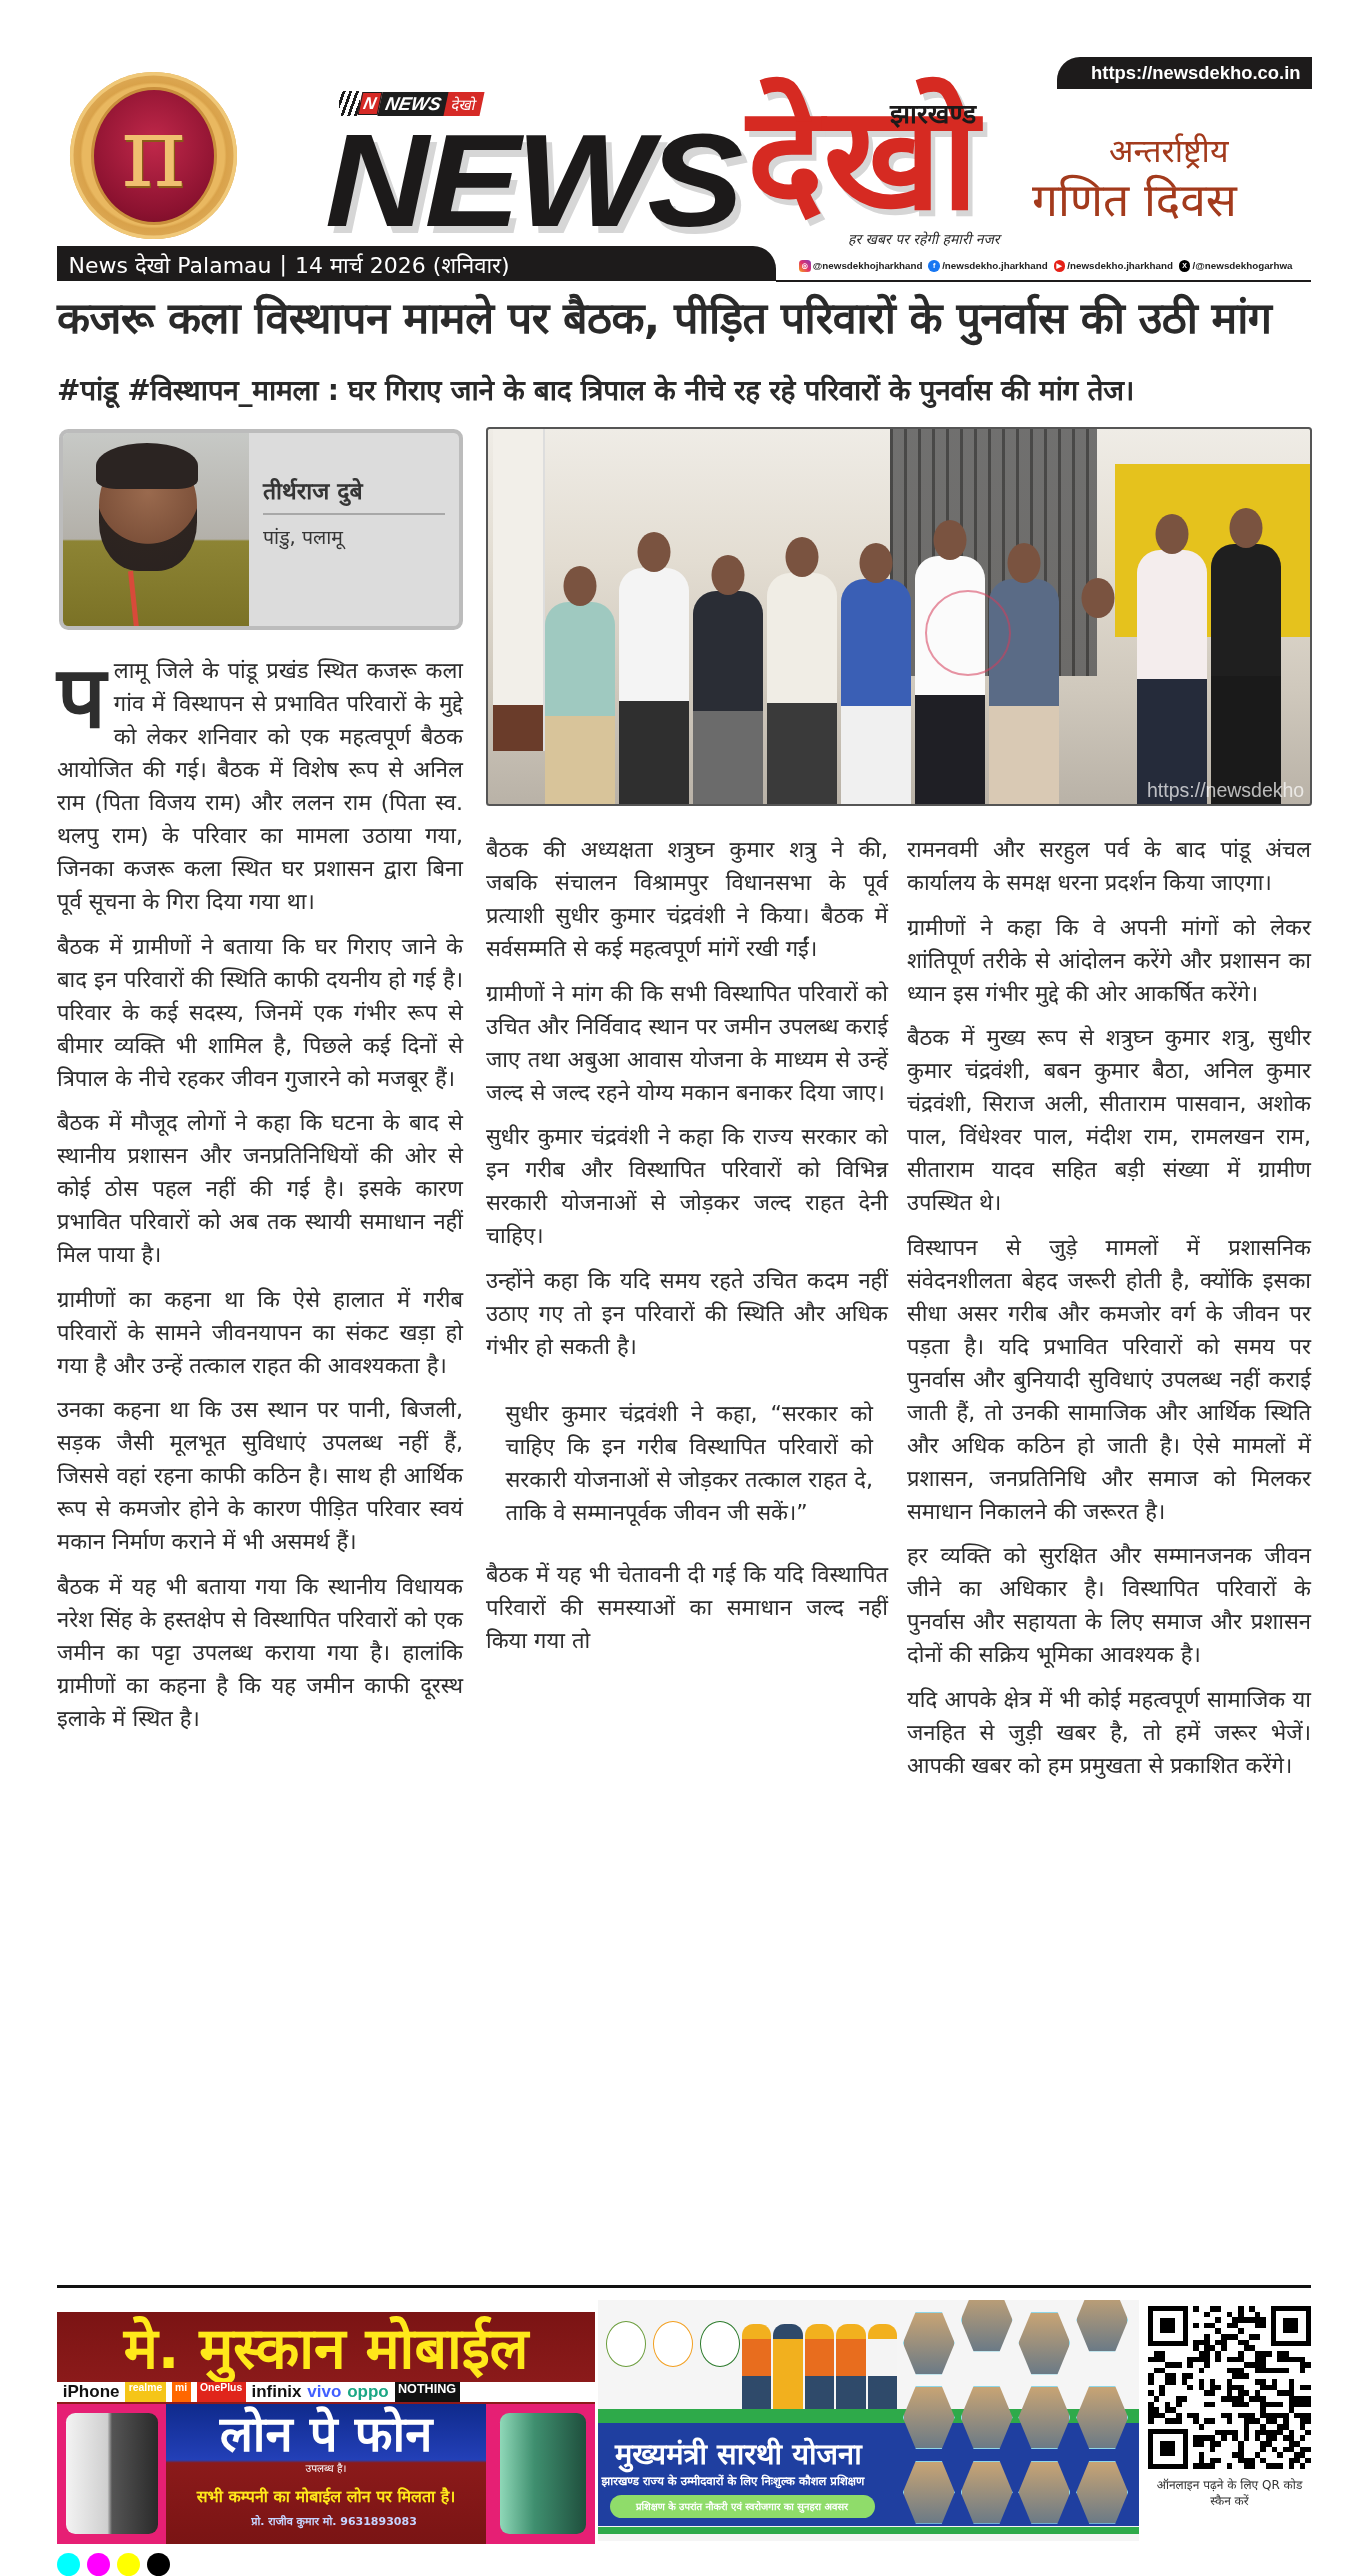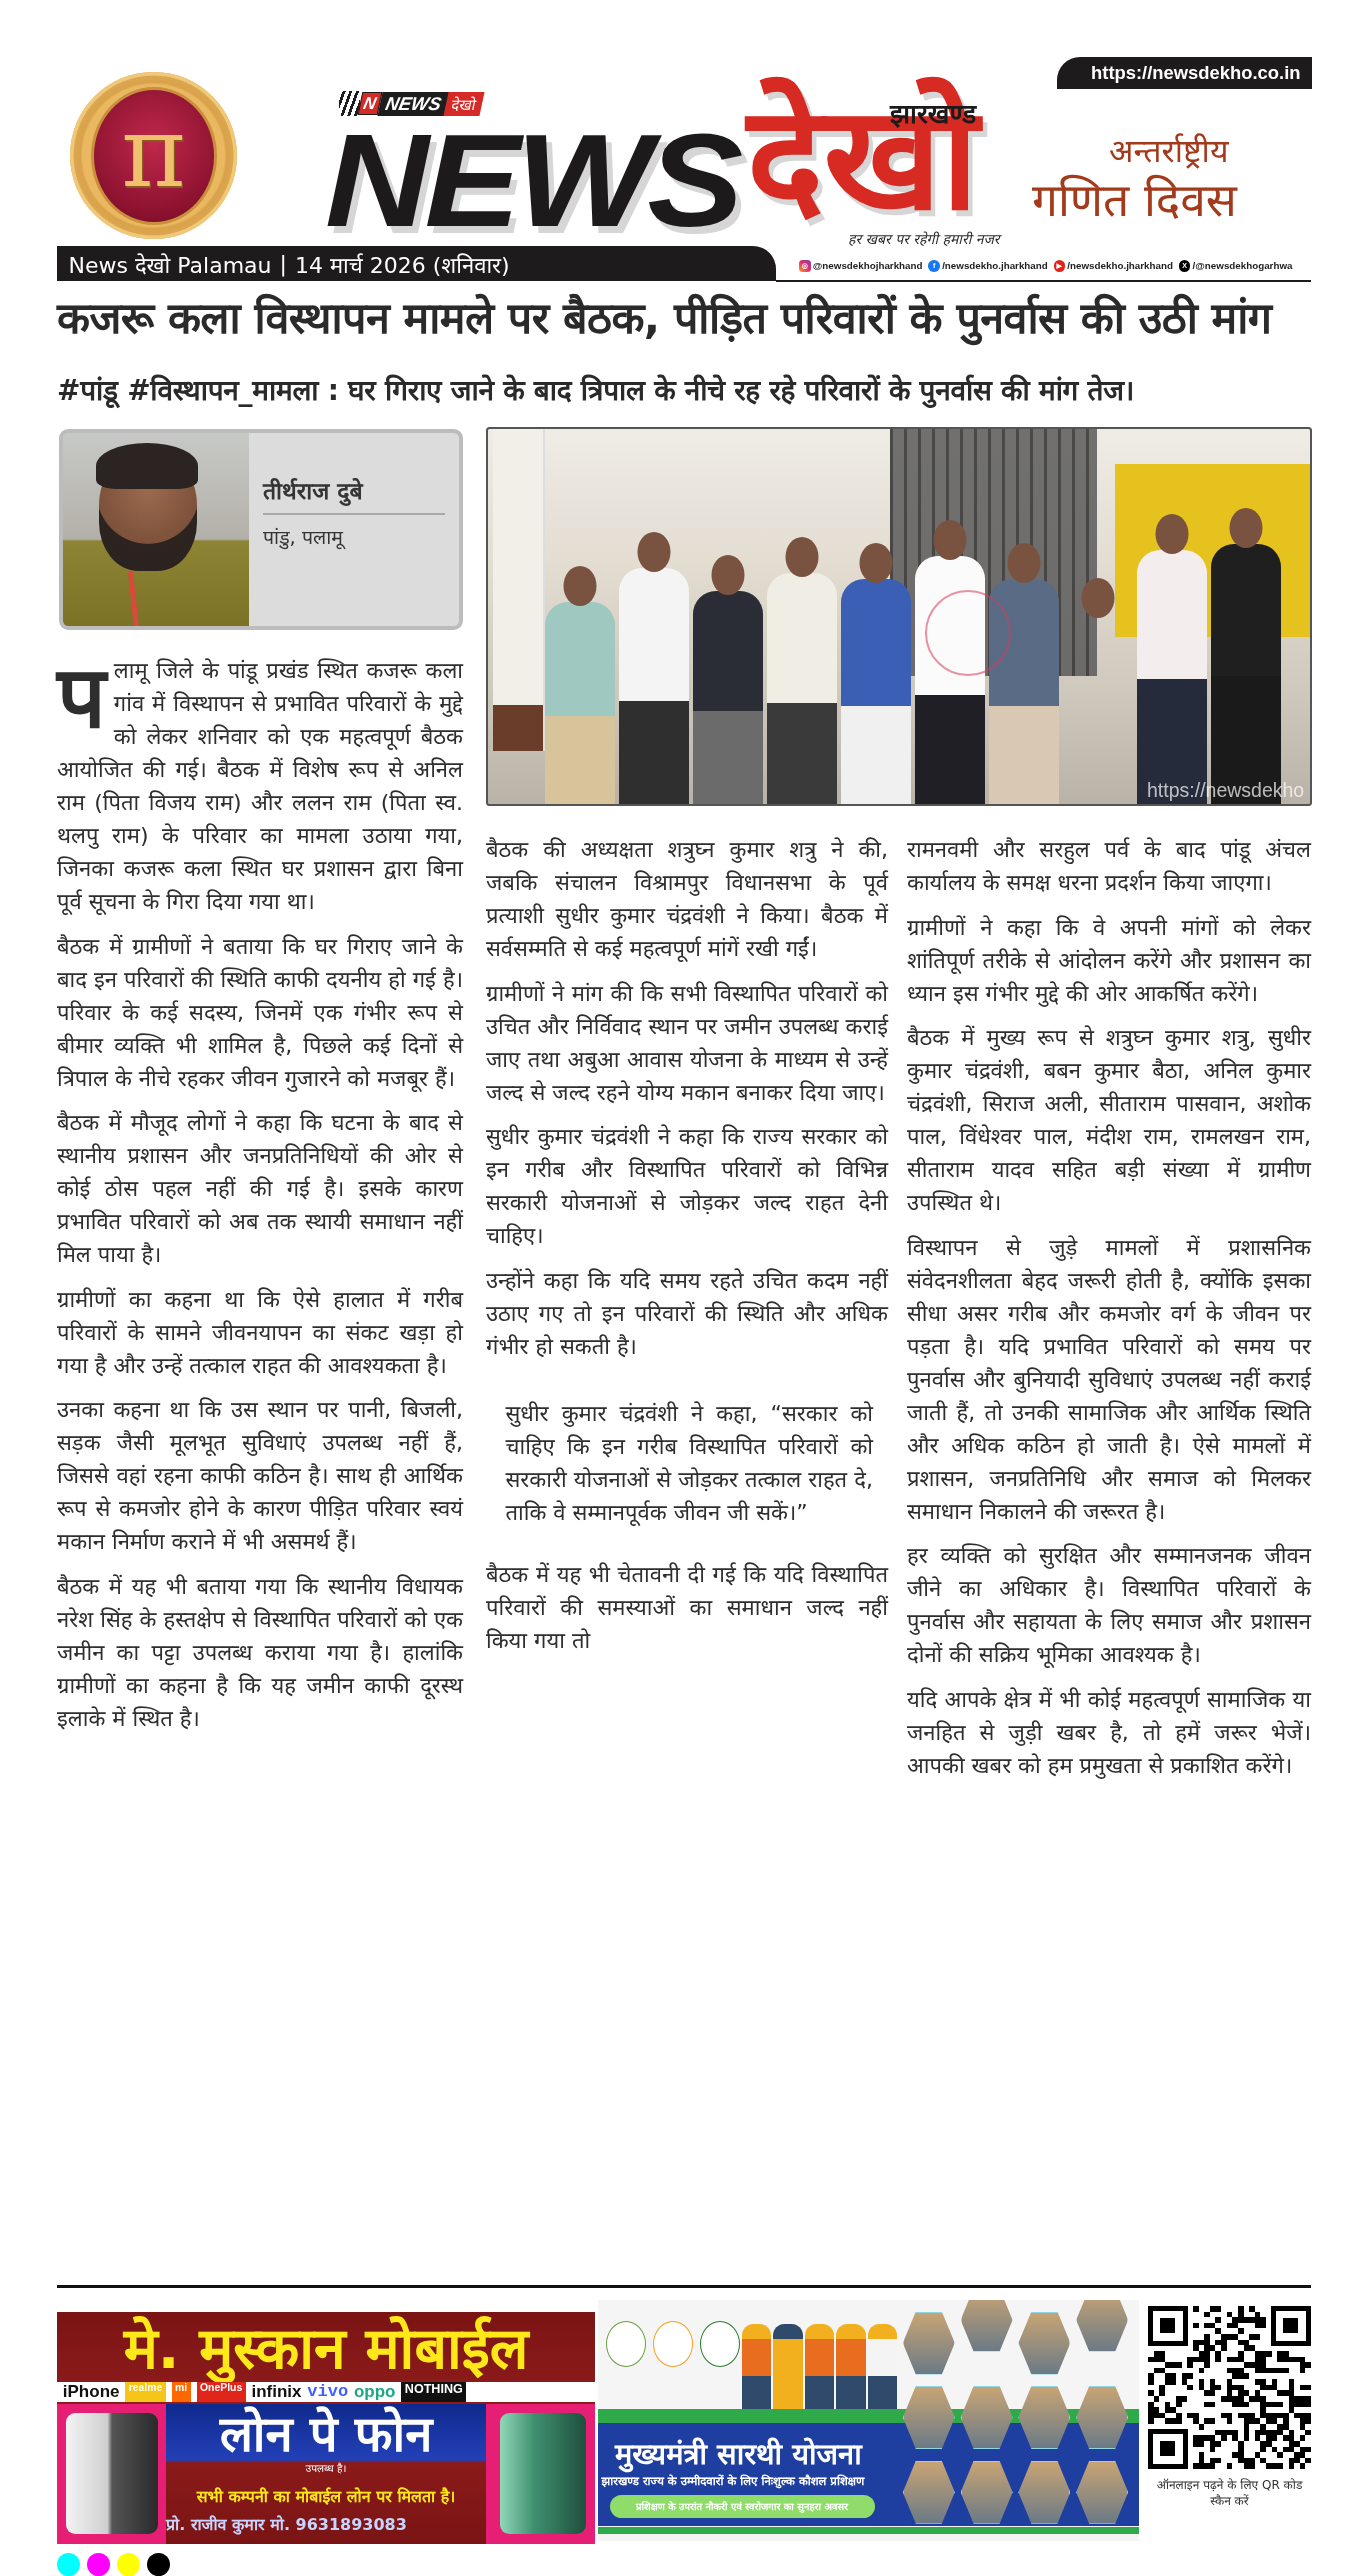--- a/index.html
+++ b/index.html
@@ -113,21 +113,21 @@
   .ad-m-title { position: absolute; left: 0; top: 3.5px; width: 100%; text-align: center; font-size: 57px; font-weight: bold; color: #ffe81a; line-height: 1.15; }
   .ad-m-brands { position: absolute; left: 0; top: 70px; width: 100%; height: 19.5px; background: #fff; display: flex; 
     gap: 5.8px; padding-left: 5.8px; font-family: "Liberation Sans", sans-serif; font-size: 17px; font-weight: bold; }
   .ad-m-brands span { display: inline-block; }
   .ad-m-pink { position: absolute; left: 0; top: 92px; width: 100%; height: 140px; background: #e61f74; }
   .ad-m-center { position: absolute; left: 109px; top: 92px; width: 320px; height: 140px;
     background: linear-gradient(180deg, #0f2a8c 0%, #2340b8 40%, #8b1a1a 42%, #7a1414 100%); }
   .ad-m-loan { position: absolute; left: 0; top: 5.8px; width: 100%; text-align: center; font-size: 49px; font-weight: bold; color: #fff; line-height: 1; }
   .ad-m-avail { position: absolute; left: 0; top: 57px; width: 100%; text-align: center; font-size: 10.4px; color: #fff; }
   .ad-m-line { position: absolute; left: 0; top: 81px; width: 100%; text-align: center; font-size: 16px; font-weight: bold; color: #ffe81a; }
-  .ad-m-contact { position: absolute; left: 0; top: 109px; width: 100%; text-align: left; font-size: 16px; font-weight: bold; color: #c6d4ff; }
+  .ad-m-contact { position: absolute; left: 8px; top: 109px; width: 100%; text-align: center; font-size: 11px; font-weight: bold; color: #c6d4ff; }
   .phone-l { position: absolute; left: 9.2px; top: 101px; width: 92px; height: 121px; border-radius: 9.2px;
     background: linear-gradient(90deg, #f3f3f3 0%, #cfcfcf 45%, #555 50%, #2a2a2a 100%); }
   .phone-r { position: absolute; right: 9.2px; top: 101px; width: 86px; height: 121px; border-radius: 9.2px;
     background: linear-gradient(90deg, #8fd8b8 0%, #3f8f6f 40%, #1f4f3d 100%); }
 
   .ad-sarthi { position: absolute; left: 598px; top: 2300px; width: 541px; height: 241px; overflow: hidden; background: #f5f5f5; }
   .sarthi-green1 { position: absolute; left: 0; top: 109px; width: 100%; height: 14px; background: #2eaa4a; }
   .sarthi-blue { position: absolute; left: 0; top: 123px; width: 100%; height: 103px; background: #1f3fa0; }
   .sarthi-green2 { position: absolute; left: 0; top: 227px; width: 100%; height: 7px; background: #2eaa4a; }
   .sarthi-logos { position: absolute; left: 8px; top: 21px; display: flex; gap: 7px; }
@@ -271,21 +271,21 @@
 <div class="footer-rule"></div>
 
 <div class="ad-mobile">
   <div class="ad-m-title">मे. मुस्कान मोबाईल</div>
   <div class="ad-m-brands">
     <span style="color:#111;">iPhone</span>
     <span style="background:#f5c518;color:#fff;padding:0 3.5px;font-size:10.4px;">realme</span>
     <span style="background:#ff6700;color:#fff;padding:0 3.5px;font-size:10.4px;">mi</span>
     <span style="background:#e0251b;color:#fff;padding:0 3.5px;font-size:10.4px;">OnePlus</span>
     <span style="color:#111;">infinix</span>
-    <span style="color:#415fff;font-family:Liberation Mono, monospace;">vivo</span>
+    <span style="color:#415fff;">vivo</span>
     <span style="color:#1ba784;">oppo</span>
     <span style="background:#111;color:#fff;padding:0 3.5px;font-size:12.6px;">NOTHING</span>
   </div>
   <div class="ad-m-pink"></div>
   <div class="phone-l"></div>
   <div class="ad-m-center">
     <div class="ad-m-loan">लोन पे फोन</div>
     <div class="ad-m-avail">उपलब्ध है।</div>
     <div class="ad-m-line">सभी कम्पनी का मोबाईल लोन पर मिलता है।</div>
     <div class="ad-m-contact">प्रो. राजीव कुमार   मो. 9631893083</div>

